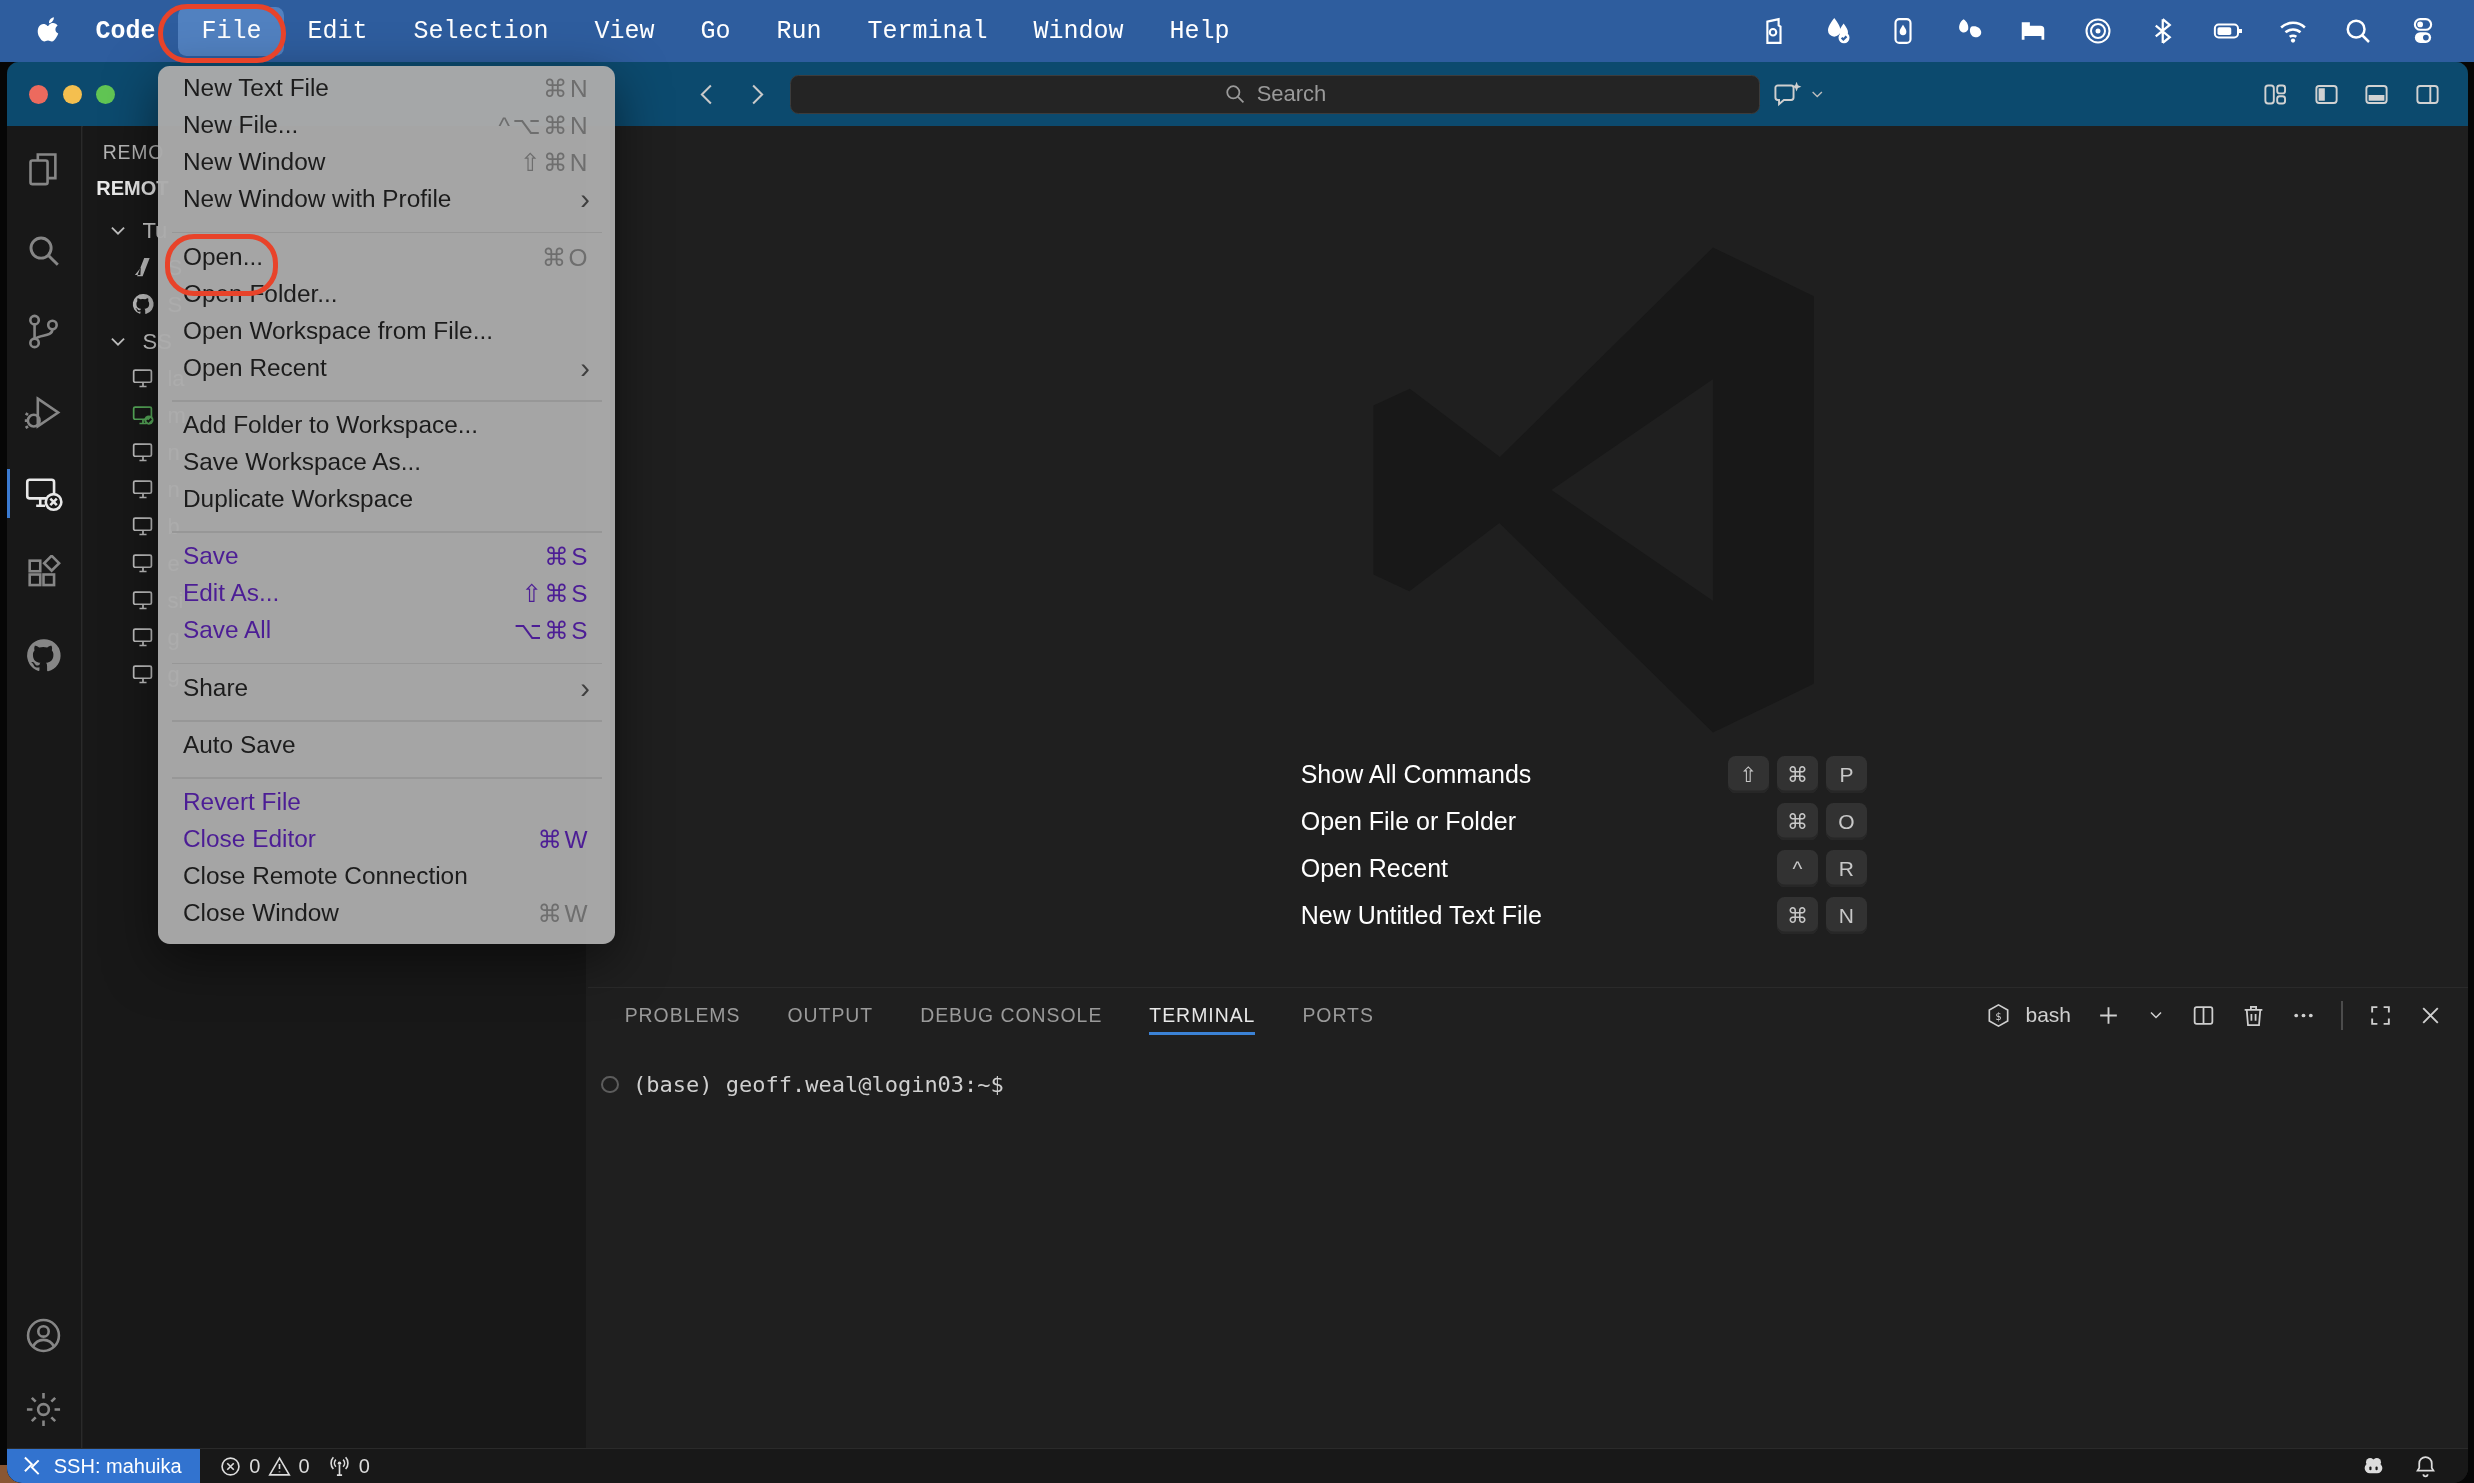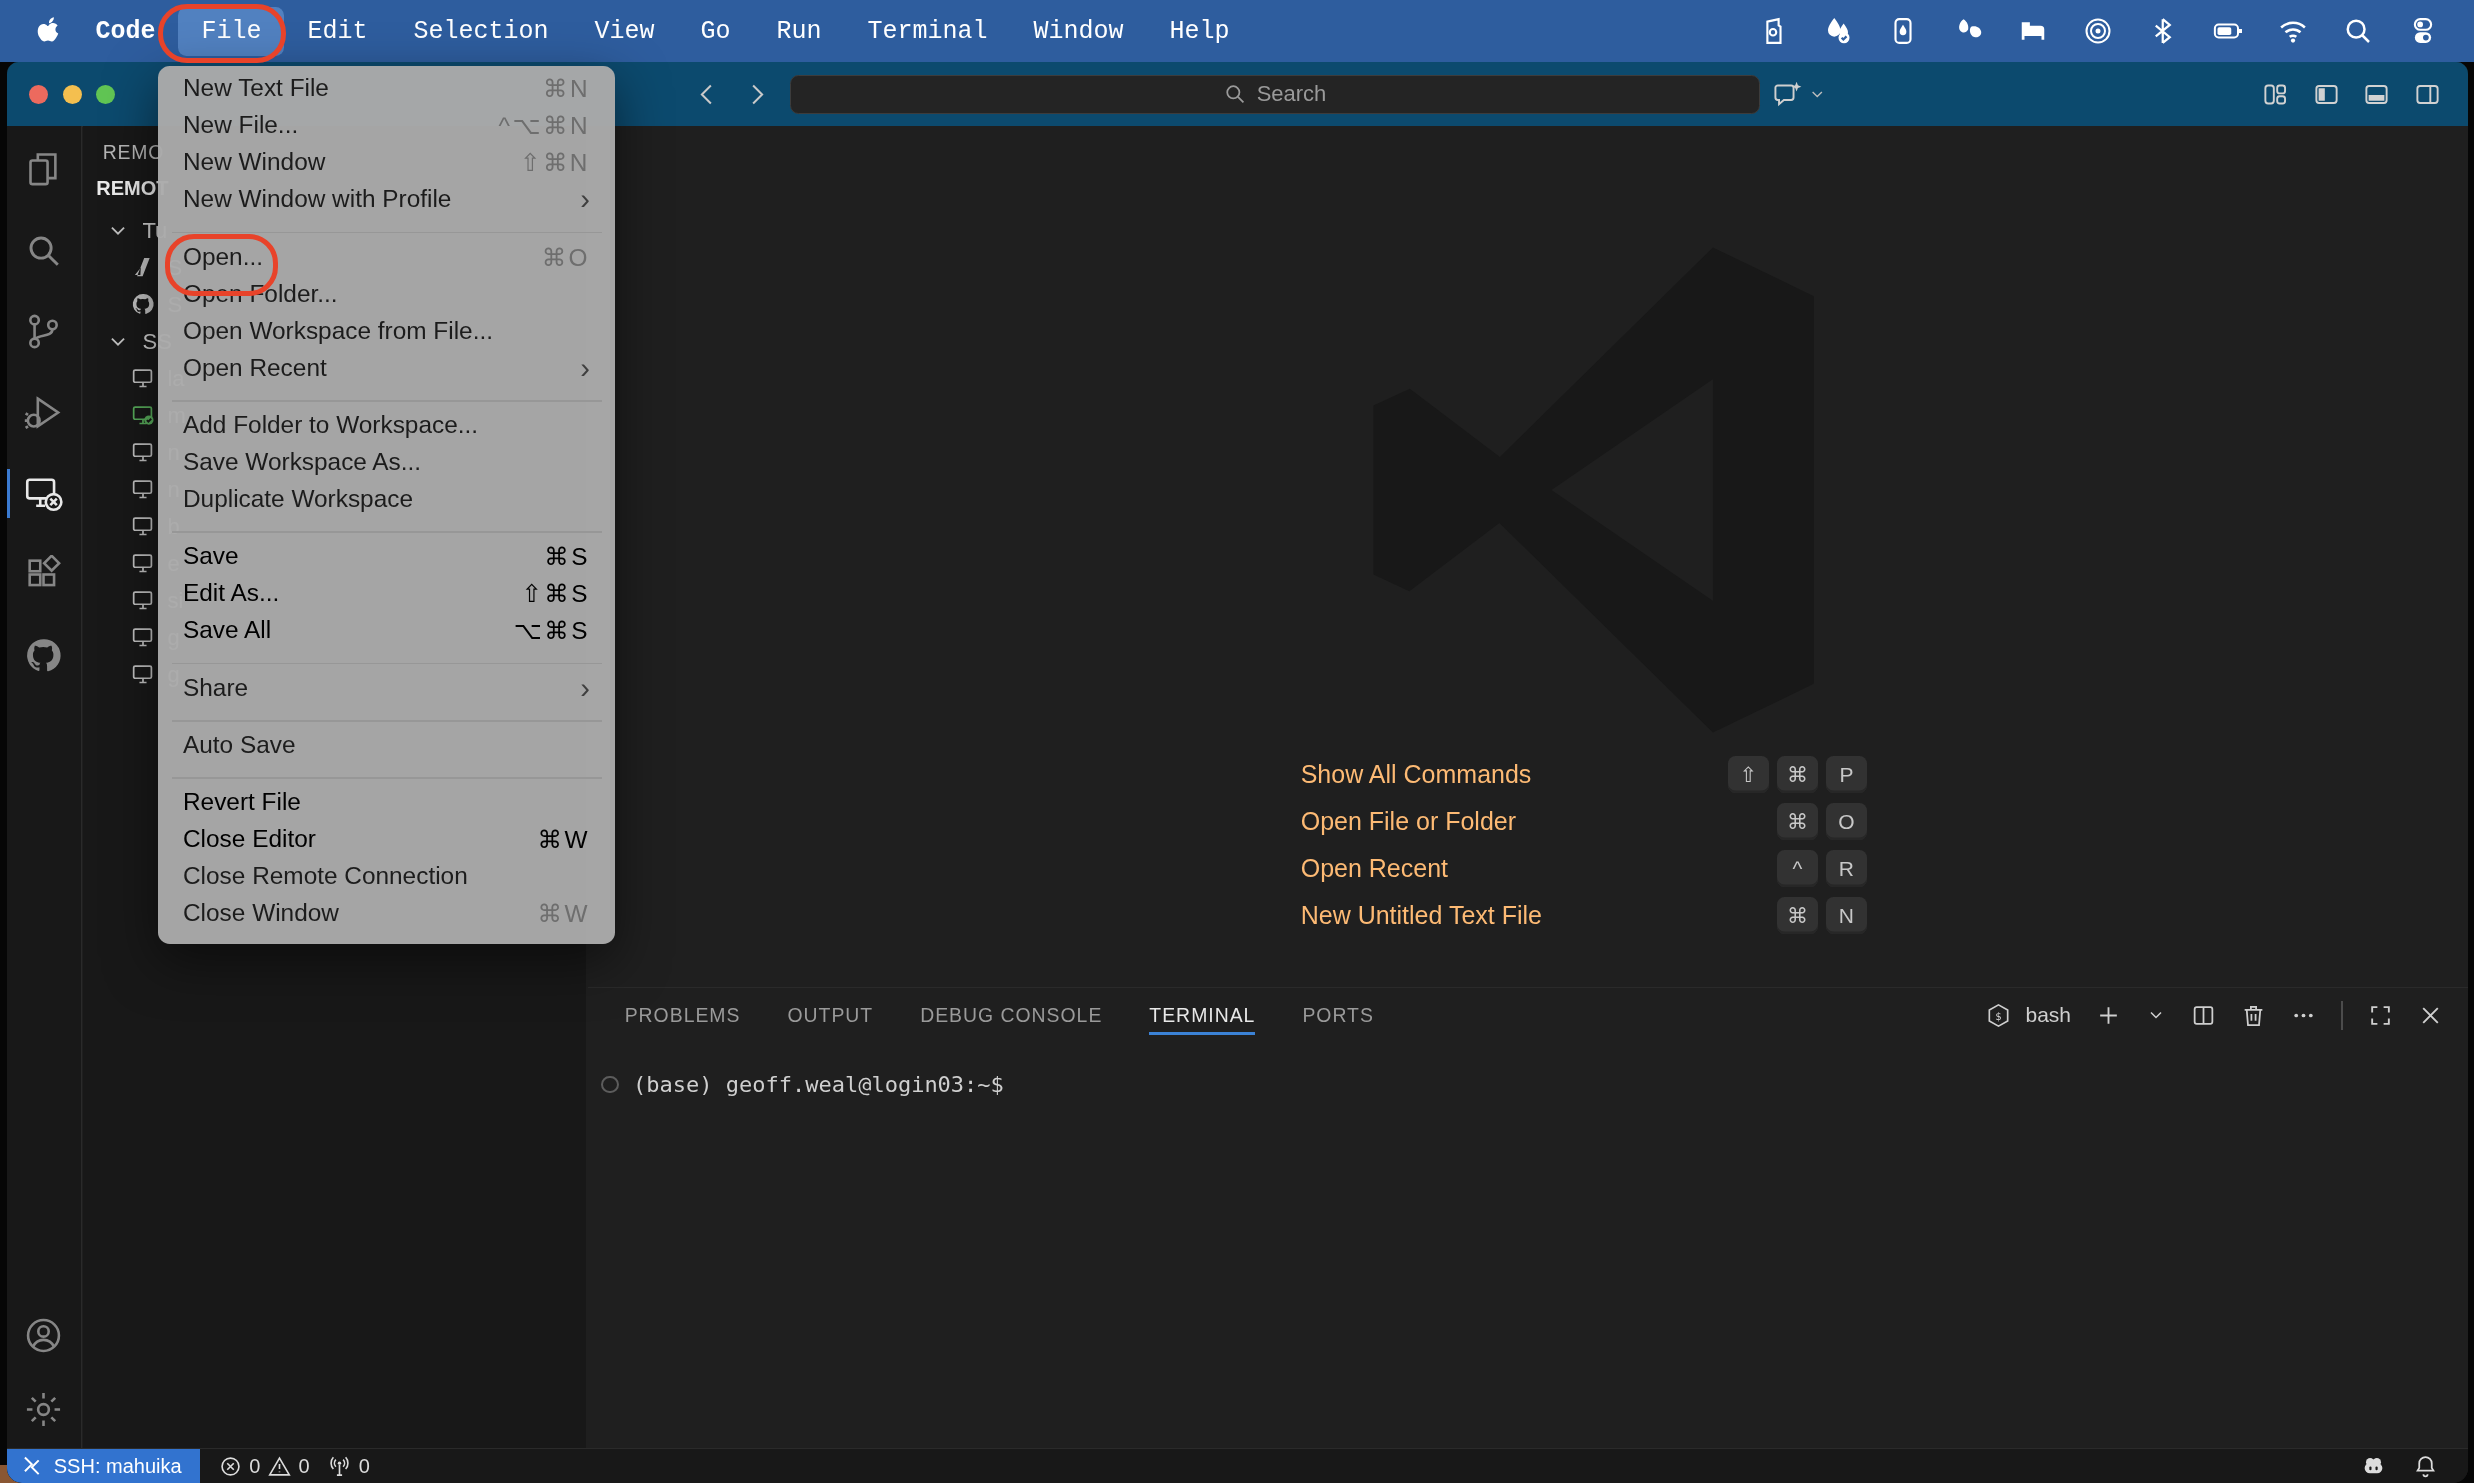--- a/index.html
+++ b/index.html
@@ -58,21 +58,21 @@
   .trow{display:flex;align-items:center;height:37px;gap:11.8px;font-size:22px;white-space:nowrap}
   .trow.ind1{padding-left:22px}.trow.ind2{padding-left:47px}
   .trow .ti{width:26px;height:24.4px;color:#c0c0c0;flex:0 0 auto}
   .trow.connected .ti{color:#57ab5a}
 
   
   .editor{position:absolute;left:581px;top:64px;right:0;height:861px;background:#1f1f1f}
   .logo{position:absolute;left:751px;top:118px;width:492px;height:492px}
   .hints{position:absolute;left:713px;top:625px;width:566px}
   .hint-row{display:flex;align-items:center;height:47px}
-  .hint-label{font-size:25px;color:#fdba74}
+  .hint-label{font-size:25px;color:#ffffff}
   .hint-keys{margin-left:auto;display:flex;gap:8.4px}
   .kbd{min-width:22px;height:37px;padding:0 9.3px;background:#323232;border-radius:7.6px;color:#c8c8c8;
        font-size:21px;display:flex;align-items:center;justify-content:center;box-shadow:inset 0 -2.5px 0 #272727}
 
   
   .panel{position:absolute;left:581px;top:925px;right:0;height:462px;background:#1f1f1f;border-top:1.7px solid #2a2a2a}
   .ptabs{position:absolute;left:37px;top:0;height:54px;display:flex;gap:47px;align-items:flex-end;
          font-size:19.4px;letter-spacing:1px;color:#9a9a9a}
   .ptab{position:relative;height:54px;display:flex;align-items:center;white-space:nowrap}
   .ptab.active{color:#e8e8e8}
@@ -94,21 +94,21 @@
   .sb-group .ic{width:23px;height:23px}
   .sb-right{margin-left:auto;display:flex;align-items:center;gap:27px;margin-right:30px}
   .sb-right .ic{width:25px;height:25px}
 
   
   .menu-popup{position:absolute;left:158px;top:66px;width:457px;background:rgba(170,170,170,.97);
               border-radius:11.8px;padding:8.4px 0;box-shadow:0 17px 51px rgba(0,0,0,.5);z-index:50}
   .mi{height:37px;display:flex;align-items:flex-start;padding:0 25px;font-size:24.4px;color:#1c1c1c;white-space:nowrap}
   .mi-short{margin-left:auto;color:#6e6e6e;letter-spacing:2.5px}
   .mi-sub{margin-left:auto;color:#3f3f3f;font-size:29px;line-height:1}
-  .mi.disabled,.mi.disabled .mi-short{color:#000000}
+  .mi.disabled,.mi.disabled .mi-short{color:#4c1d95}
   .msep{height:1.7px;background:#979797;margin:9.3px 13.5px}
 
   
   .ring{position:absolute;border:5.9px solid #e8432a;border-radius:29px;z-index:60;pointer-events:none}
   .ring-file{left:158px;top:4.2px;width:118px;height:49px}
   .ring-open{left:165px;top:234px;width:103px;height:52px}
 </style>
 </head>
 <body>
 

